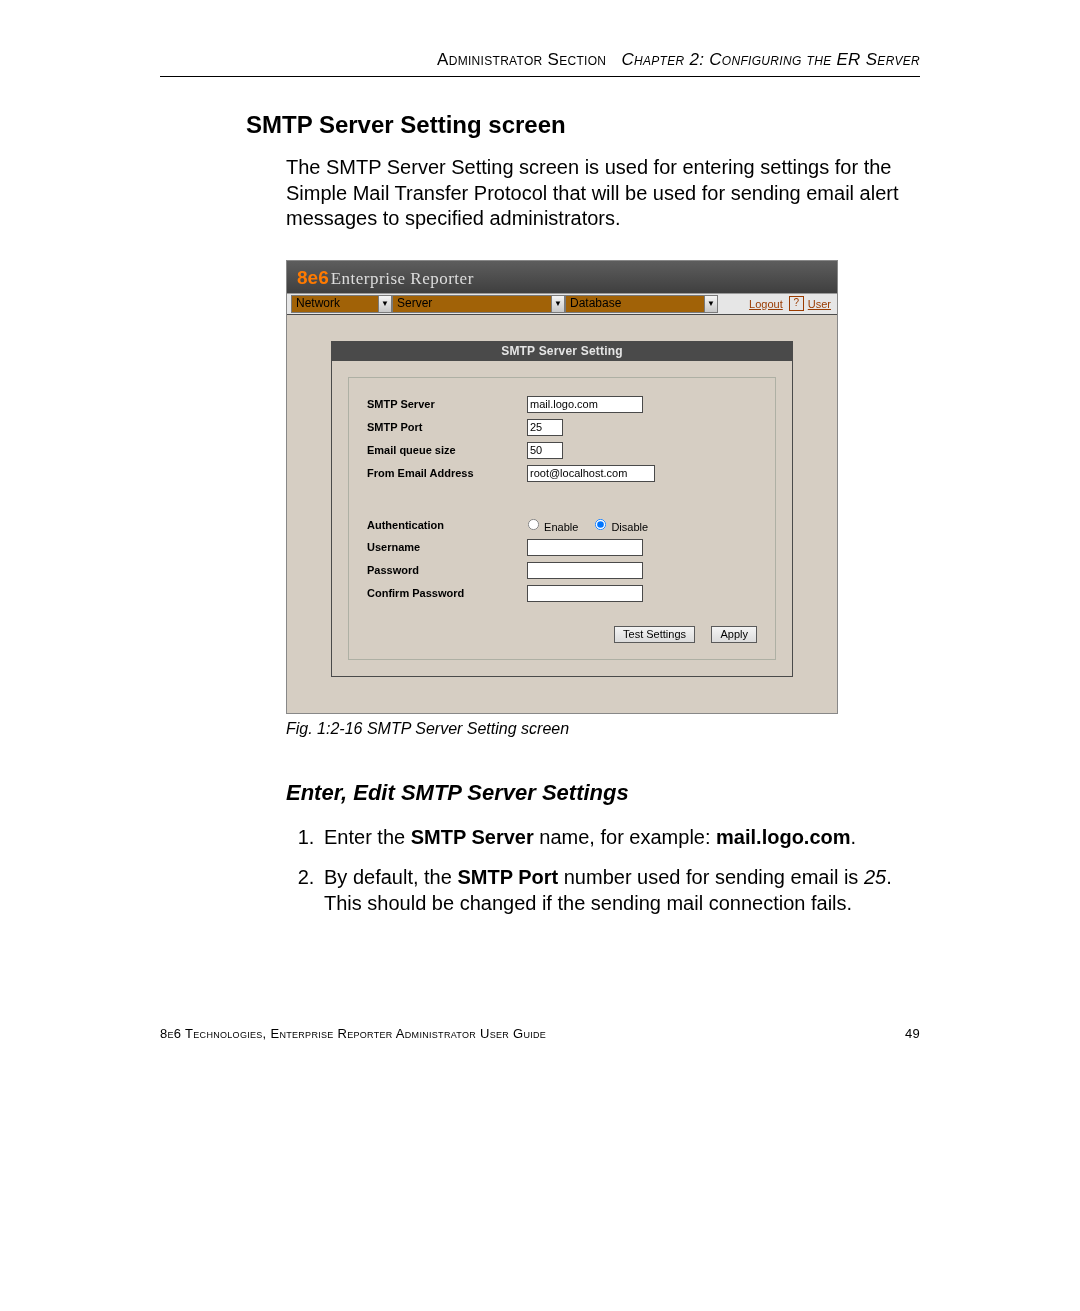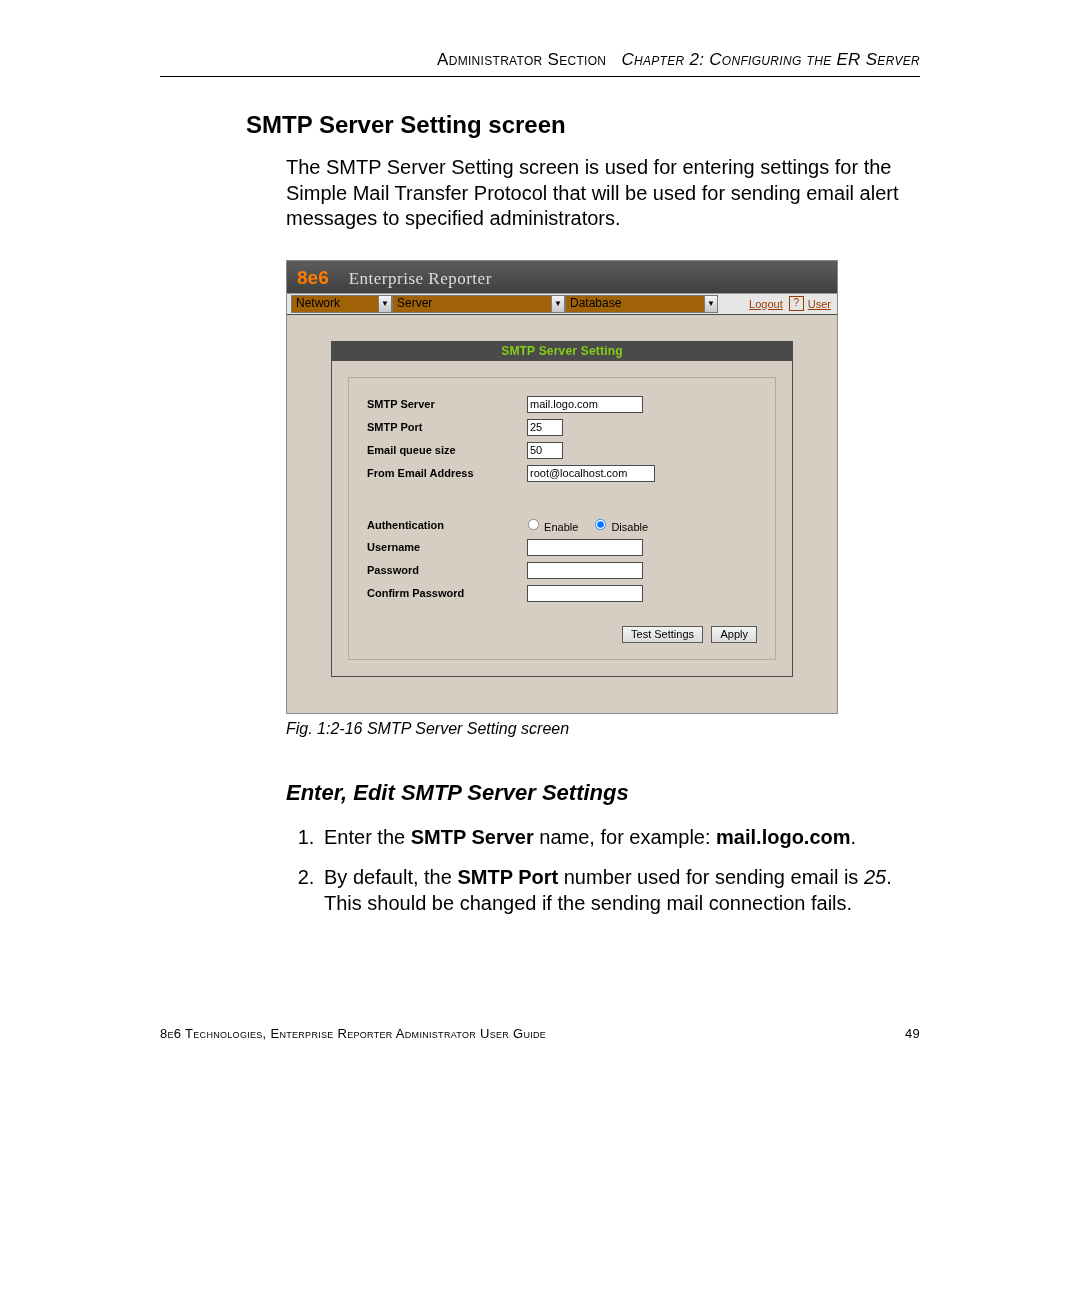--- a/index.html
+++ b/index.html
@@ -47,21 +47,21 @@
     background: #d6cec3;
     box-shadow: 0 0 0 1px #aaa inset;
   }
   .app-titlebar {
     background: linear-gradient(#5d5d5d, #3f3f3f);
     color: #fff;
     font-size: 17px;
     padding: 6px 10px 4px;
     display: flex;
     align-items: baseline;
-    gap: 20px;
+    gap: 2px;
   }
   .brand-8e6 {
     color: #ff7a00;
     font-weight: bold;
     font-size: 19px;
   }
   .brand-rest {
     color: #ddd;
     font-family: 'Times New Roman', serif;
     letter-spacing: .5px;
@@ -121,21 +121,21 @@
   .content-area {
     background: #d6cec3;
     padding: 26px 44px 36px;
   }
   .panel {
     border: 1px solid #4a4a4a;
     background: #d6cec3;
   }
   .panel-title {
     background: #4a4a4a;
-    color: #84cc16;
+    color: #e5e5e5;
     font-size: 12px;
     text-align: center;
     padding: 2px 0 3px;
     font-weight: bold;
     letter-spacing: .2px;
   }
   .panel-body {
     border: 1px solid #aeb0a4;
     margin: 16px;
     padding: 18px 18px 16px;
@@ -169,21 +169,21 @@
 
   .btn-row {
     text-align: right;
     margin-top: 22px;
   }
   .btn {
     font-size: 11px;
     background: linear-gradient(#f4f4f4,#dcdcdc);
     border: 1px solid #5a5a5a;
     padding: 1px 8px 2px;
-    margin-left: 4px;
+    margin-left: 12px;
   }
 
   .caption {
     font-family: Arial, sans-serif;
     font-style: italic;
     font-size: 16px;
     margin: 6px 0 0 126px;
   }
 
   h3.subsection-title {

